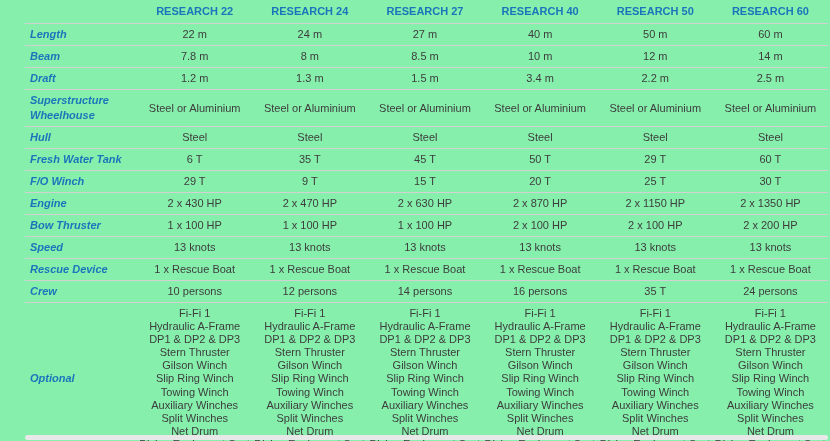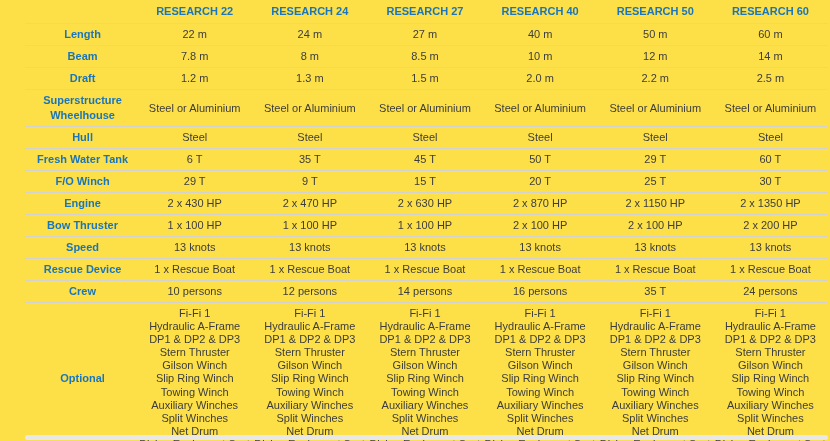--- a/index.html
+++ b/index.html
@@ -1,21 +1,21 @@
 <!DOCTYPE html>
 <html><head>
 <meta charset="utf-8">
 <style>
   html, body { margin: 0; padding: 0; background: #ffffff; }
   body { font-family: "Liberation Sans", "DejaVu Sans", sans-serif; }
   .page {
     position: relative;
     width: 830px;
     height: 441px;
-    background: #fde047;
+    background: #86efac;
     overflow: hidden;
   }
   table.specs {
     border-collapse: collapse;
     table-layout: fixed;
     margin-left: 25px;
     width: 803px;
   }
   table.specs col.label-col { width: 112px; }
   table.specs col.data-col  { width: 115px; }
@@ -29,22 +29,23 @@
   table.specs thead th {
     color: #1b75bb;
     font-weight: bold;
     text-align: center;
     padding-top: 4px;
     padding-bottom: 4px;
   }
   table.specs th.rlabel {
     color: #1b75bb;
     font-weight: bold;
-    text-align: center;
+    text-align: left;
     padding-left: 5px;
+    font-style: italic;
   }
   table.specs td.val {
     color: #3d3d3d;
     text-align: center;
     font-weight: normal;
   }
   tr.optional-row th, tr.optional-row td { border-bottom: none; }
   tr.optional-row td.val { padding-top: 4px; padding-bottom: 2px; }
   .opt-list div {
     color: #3d3d3d;
@@ -105,21 +106,21 @@
         <td class="val">8.5 m</td>
         <td class="val">10 m</td>
         <td class="val">12 m</td>
         <td class="val">14 m</td>
       </tr>
       <tr>
         <th class="rlabel">Draft</th>
         <td class="val">1.2 m</td>
         <td class="val">1.3 m</td>
         <td class="val">1.5 m</td>
-        <td class="val">2.0 m</td>
+        <td class="val">3.4 m</td>
         <td class="val">2.2 m</td>
         <td class="val">2.5 m</td>
       </tr>
       <tr>
         <th class="rlabel">Superstructure Wheelhouse</th>
         <td class="val">Steel or Aluminium</td>
         <td class="val">Steel or Aluminium</td>
         <td class="val">Steel or Aluminium</td>
         <td class="val">Steel or Aluminium</td>
         <td class="val">Steel or Aluminium</td>

